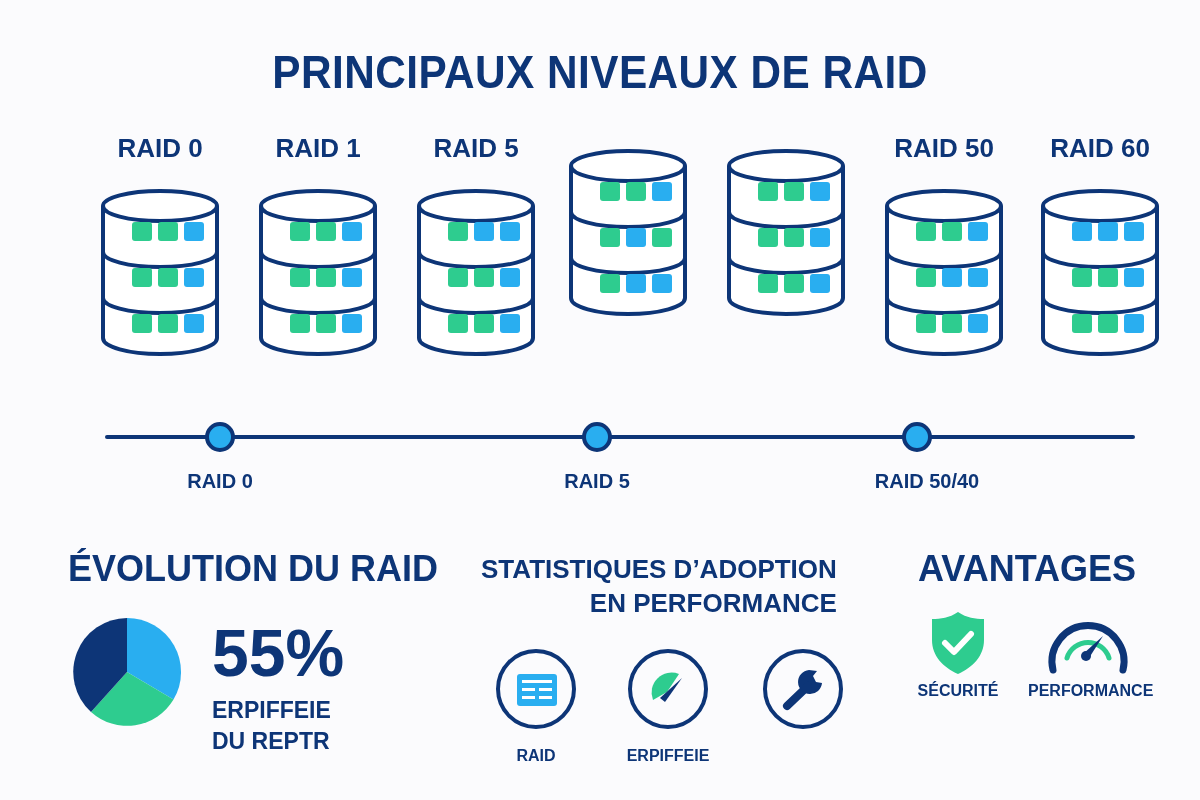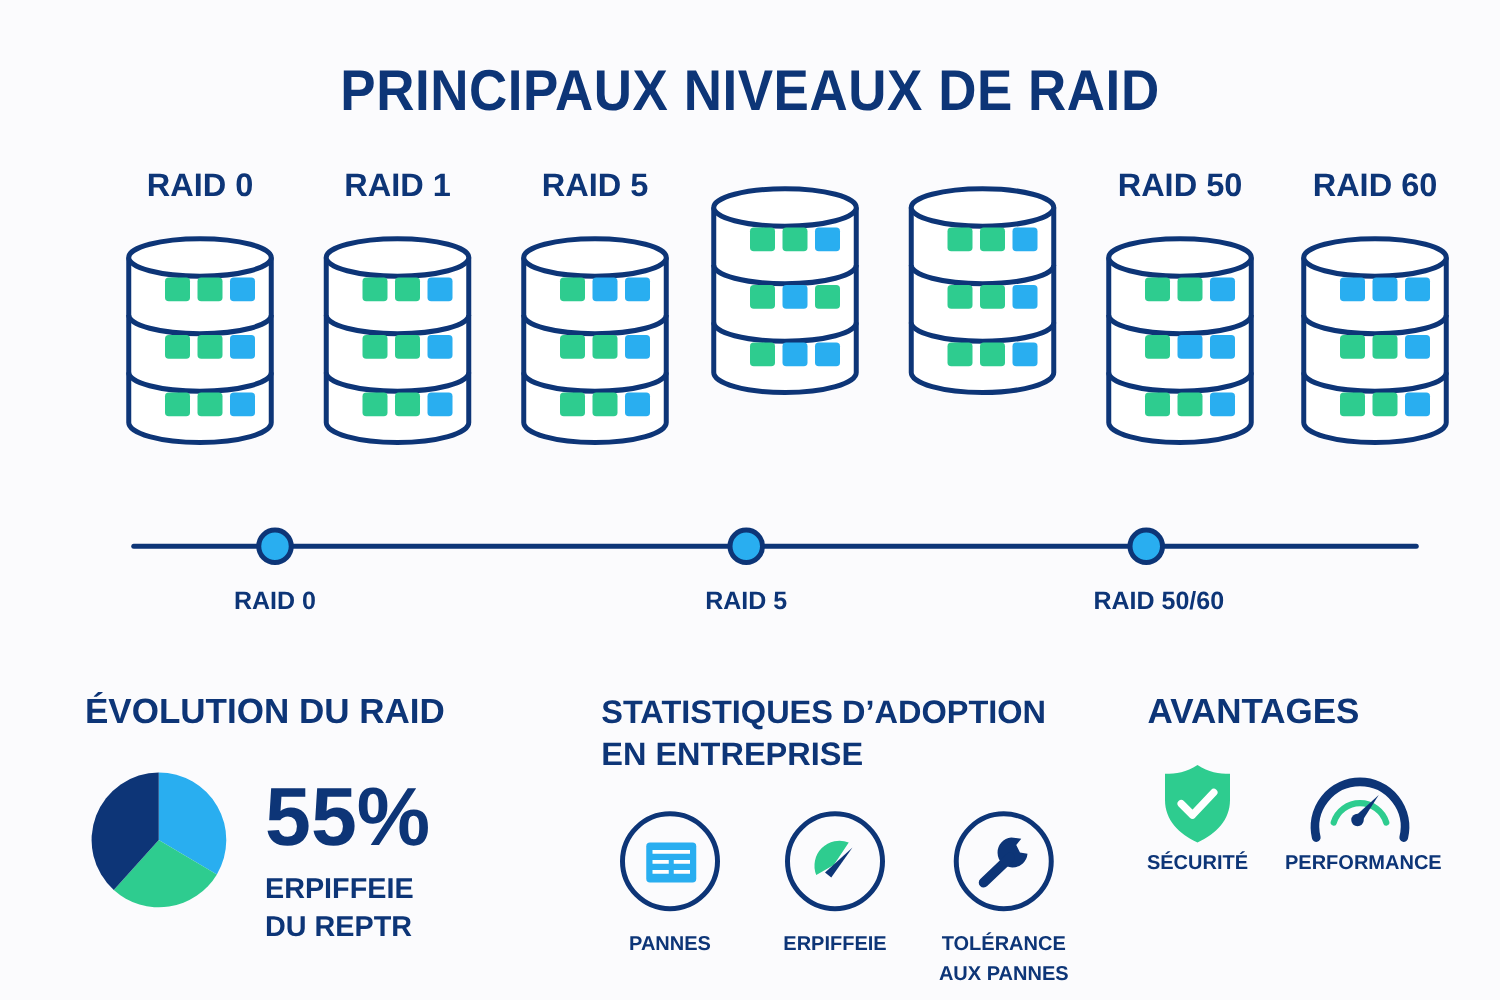--- a/index.html
+++ b/index.html
@@ -4,21 +4,21 @@
 <style>
   * { box-sizing: border-box; margin: 0; padding: 0; }
   html, body { width: 1200px; height: 800px; background: #fbfbfd; overflow: hidden; }
   body { position: relative; font-family: "Liberation Sans", "DejaVu Sans", sans-serif; color: #0d3577; }
   .title { position: absolute; left: 0; top: 45px; width: 1200px; text-align: center; font-size: 46px; font-weight: 700; letter-spacing: 0.5px; color: #0d3577; transform: scaleX(0.92); }
   .raid-col { position: absolute; top: 128px; width: 140px; text-align: center; }
   .raid-label { font-size: 26px; font-weight: 700; height: 40px; line-height: 40px; white-space: nowrap; }
   .raid-col svg { display: block; margin: 20px auto 0; }
   .timeline { position: absolute; left: 0; top: 0; width: 1200px; height: 520px; pointer-events: none; }
   .tl-label { position: absolute; top: 470px; font-size: 20px; font-weight: 700; white-space: nowrap; transform: translateX(-50%); }
-  .section-h { position: absolute; font-size: 28px; font-weight: 700; line-height: 34px; white-space: nowrap; }
+  .section-h { position: absolute; font-size: 36px; font-weight: 700; line-height: 34px; white-space: nowrap; }
   .big-pct { position: absolute; left: 212px; top: 618px; font-size: 66px; font-weight: 700; line-height: 70px; }
   .pct-sub { position: absolute; left: 212px; top: 695px; font-size: 23px; font-weight: 700; line-height: 31px; }
   .stat-item { position: absolute; top: 648px; width: 130px; text-align: center; }
   .stat-item svg { display: block; margin: 0 auto; }
   .stat-label { margin-top: 14px; font-size: 16px; font-weight: 700; line-height: 24px; }
   .adv-item { position: absolute; top: 610px; width: 120px; text-align: center; }
   .adv-item svg { display: block; margin: 0 auto; }
   .adv-label { margin-top: 6px; font-size: 16px; font-weight: 700; white-space: nowrap; }
 </style>
 </head>
@@ -154,71 +154,67 @@
   </div>
 
 <svg class="timeline" width="1200" height="520">
   <line x1="107" y1="437" x2="1133" y2="437" stroke="#0d3577" stroke-width="4" stroke-linecap="round"></line>
   <circle cx="220" cy="437" r="13" fill="#29aef0" stroke="#0d3577" stroke-width="4"></circle>
   <circle cx="597" cy="437" r="13" fill="#29aef0" stroke="#0d3577" stroke-width="4"></circle>
   <circle cx="917" cy="437" r="13" fill="#29aef0" stroke="#0d3577" stroke-width="4"></circle>
 </svg>
 <div class="tl-label" style="left:220px">RAID 0</div>
 <div class="tl-label" style="left:597px">RAID 5</div>
-<div class="tl-label" style="left:927px">RAID 50/60</div>
+<div class="tl-label" style="left:927px">RAID 50/40</div>
 
 <div class="section-h" style="left:68px; top:552px;">ÉVOLUTION DU RAID</div>
 <svg style="position:absolute; left:72px; top:617px;" width="110" height="110" viewBox="-55 -55 110 110">
   <path d="M0,0 L0,-54 A54,54 0 0 1 46.5,27.5 Z" fill="#29aef0"></path>
   <path d="M0,0 L46.5,27.5 A54,54 0 0 1 -36,40 Z" fill="#2ecc8f"></path>
   <path d="M0,0 L-36,40 A54,54 0 0 1 0,-54 Z" fill="#0d3577"></path>
 </svg>
 <div class="big-pct">55%</div>
 <div class="pct-sub">
   <div>ERPIFFEIE</div>
   <div>DU REPTR</div>
 </div>
 
-<div class="section-h" style="left:481px; top:552px; font-size:26px;">
+<div class="section-h" style="left:481px; top:552px; font-size:26px;text-align:right;">
   <div>STATISTIQUES D’ADOPTION</div>
-  <div>EN ENTREPRISE</div>
+  <div>EN PERFORMANCE</div>
 </div>
 
 <div class="stat-item" style="left:471px;">
   <svg width="82" height="82" viewBox="0 0 82 82">
     <circle cx="41" cy="41" r="38" fill="none" stroke="#0d3577" stroke-width="4"></circle>
     <rect x="22" y="26" width="40" height="32" rx="3" fill="#29aef0"></rect>
     <rect x="27" y="32" width="30" height="3" fill="#fff"></rect>
     <rect x="27" y="40" width="13" height="3" fill="#fff"></rect>
     <rect x="44" y="40" width="13" height="3" fill="#fff"></rect>
     <rect x="27" y="48" width="13" height="3" fill="#fff"></rect>
     <rect x="44" y="48" width="13" height="3" fill="#fff"></rect>
   </svg>
-  <div class="stat-label">PANNES</div>
+  <div class="stat-label">RAID</div>
 </div>
 
 <div class="stat-item" style="left:603px;">
   <svg width="82" height="82" viewBox="0 0 82 82">
     <circle cx="41" cy="41" r="38" fill="none" stroke="#0d3577" stroke-width="4"></circle>
     <path d="M26,52 A20,20 0 0 1 52,26 L40,44 Z" fill="#2ecc8f"></path>
     <path d="M33,50 L55,30 L38,54 Z" fill="#0d3577"></path>
   </svg>
   <div class="stat-label">ERPIFFEIE</div>
 </div>
 
 <div class="stat-item" style="left:738px;">
   <svg width="82" height="82" viewBox="0 0 82 82">
     <circle cx="41" cy="41" r="38" fill="none" stroke="#0d3577" stroke-width="4"></circle>
     <path d="M47,22 a12,12 0 1 0 13,13 l-6,-1 -3,-6 4,-5 z" fill="#0d3577"></path>
     <path d="M46,38 L25,58" stroke="#0d3577" stroke-width="8" stroke-linecap="round"></path>
   </svg>
-  <div class="stat-label">
-    <div>TOLÉRANCE</div>
-    <div>AUX PANNES</div>
-  </div>
 </div>
 
 <div class="section-h" style="left:918px; top:552px;">AVANTAGES</div>
 
 <div class="adv-item" style="left:898px;">
   <svg width="70" height="66" viewBox="0 0 70 66">
     <path d="M35,2 C44,8 52,9 61,9 L61,30 C61,46 50,57 35,64 C20,57 9,46 9,30 L9,9 C18,9 26,8 35,2 Z" fill="#2ecc8f"></path>
     <path d="M22,33 L31,42 L48,24" fill="none" stroke="#fff" stroke-width="6" stroke-linecap="round" stroke-linejoin="round"></path>
   </svg>
   <div class="adv-label">SÉCURITÉ</div>

